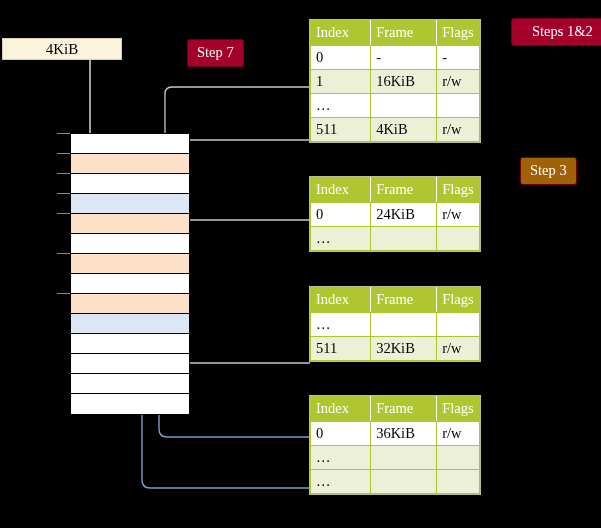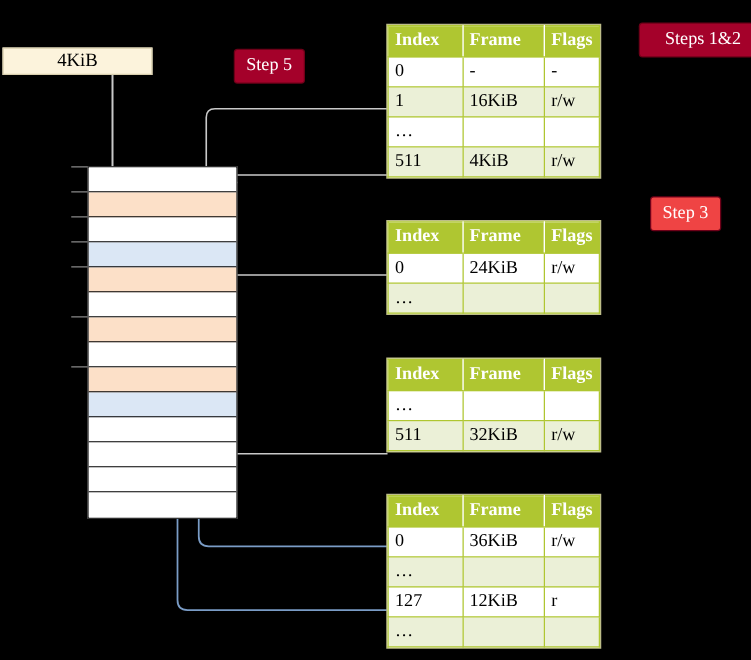--- a/index.html
+++ b/index.html
@@ -61,21 +61,21 @@
     position:absolute;
     width:170px;
     border-collapse:collapse;
     background:#fff;
     font-size:14.5px;
     box-shadow:0 0 0 1px #bdbd88;
   }
   .ptable th{
     background:#AFC631;
     color:#fff;
-    font-weight:bold;
+    font-weight:normal;
     text-align:left;
     padding:3px 5px 4px 5px;
     border:1px solid #AFC631;
     border-right-color:#fff;
     font-size:14.5px;
   }
   .ptable th:last-child{border-right-color:#AFC631;}
   .ptable td{
     border:1px solid #AFC631;
     padding:2px 5px 3px 5px;
@@ -164,23 +164,23 @@
       <div class="mrow peach" style="height: 20px;"></div>
       <div class="mrow" style="height: 20px;"></div>
       <div class="mrow peach" style="height: 20px;"></div>
       <div class="mrow blue" style="height: 20px;"></div>
       <div class="mrow" style="height: 20px;"></div>
       <div class="mrow" style="height: 20px;"></div>
       <div class="mrow" style="height: 20px;"></div>
       <div class="mrow last" style="height: 20px;"></div>
     </div>
 
-  <div class="chip" style="left: 188px; top: 40px; background: rgb(164, 1, 42);">Step 5</div>
+  <div class="chip" style="left: 188px; top: 40px; background: rgb(164, 1, 42);">Step 7</div>
   <div class="chip" style="left: 512px; top: 19px; background: rgb(164, 1, 42); padding-left: 20px;">Steps 1&amp;2</div>
-  <div class="chip" style="left: 521px; top: 158px; background: #ef4444;">Step 3</div>
+  <div class="chip" style="left: 521px; top: 158px; background: #a16207;">Step 3</div>
 
 <div class="tick" style="top: 133px;"></div>
     <div class="tick" style="top: 153px;"></div>
     <div class="tick" style="top: 173px;"></div>
     <div class="tick" style="top: 193px;"></div>
     <div class="tick" style="top: 213px;"></div>
     <div class="tick" style="top: 253px;"></div>
     <div class="tick" style="top: 293px;"></div>
     <table class="ptable" style="left: 310px; top: 20px;">
       <thead>
@@ -267,25 +267,20 @@
         <tr>
           <td class="c-index">0</td>
           <td class="c-frame">36KiB</td>
           <td class="c-flags">r/w</td>
         </tr>
         <tr class="alt">
           <td class="c-index">…</td>
           <td class="c-frame"></td>
           <td class="c-flags"></td>
         </tr>
-        <tr>
-          <td class="c-index">127</td>
-          <td class="c-frame">12KiB</td>
-          <td class="c-flags">r</td>
-        </tr>
         <tr class="alt">
           <td class="c-index">…</td>
           <td class="c-frame"></td>
           <td class="c-flags"></td>
         </tr>
       </tbody>
     </table>
   </div>
 
 </body></html>

